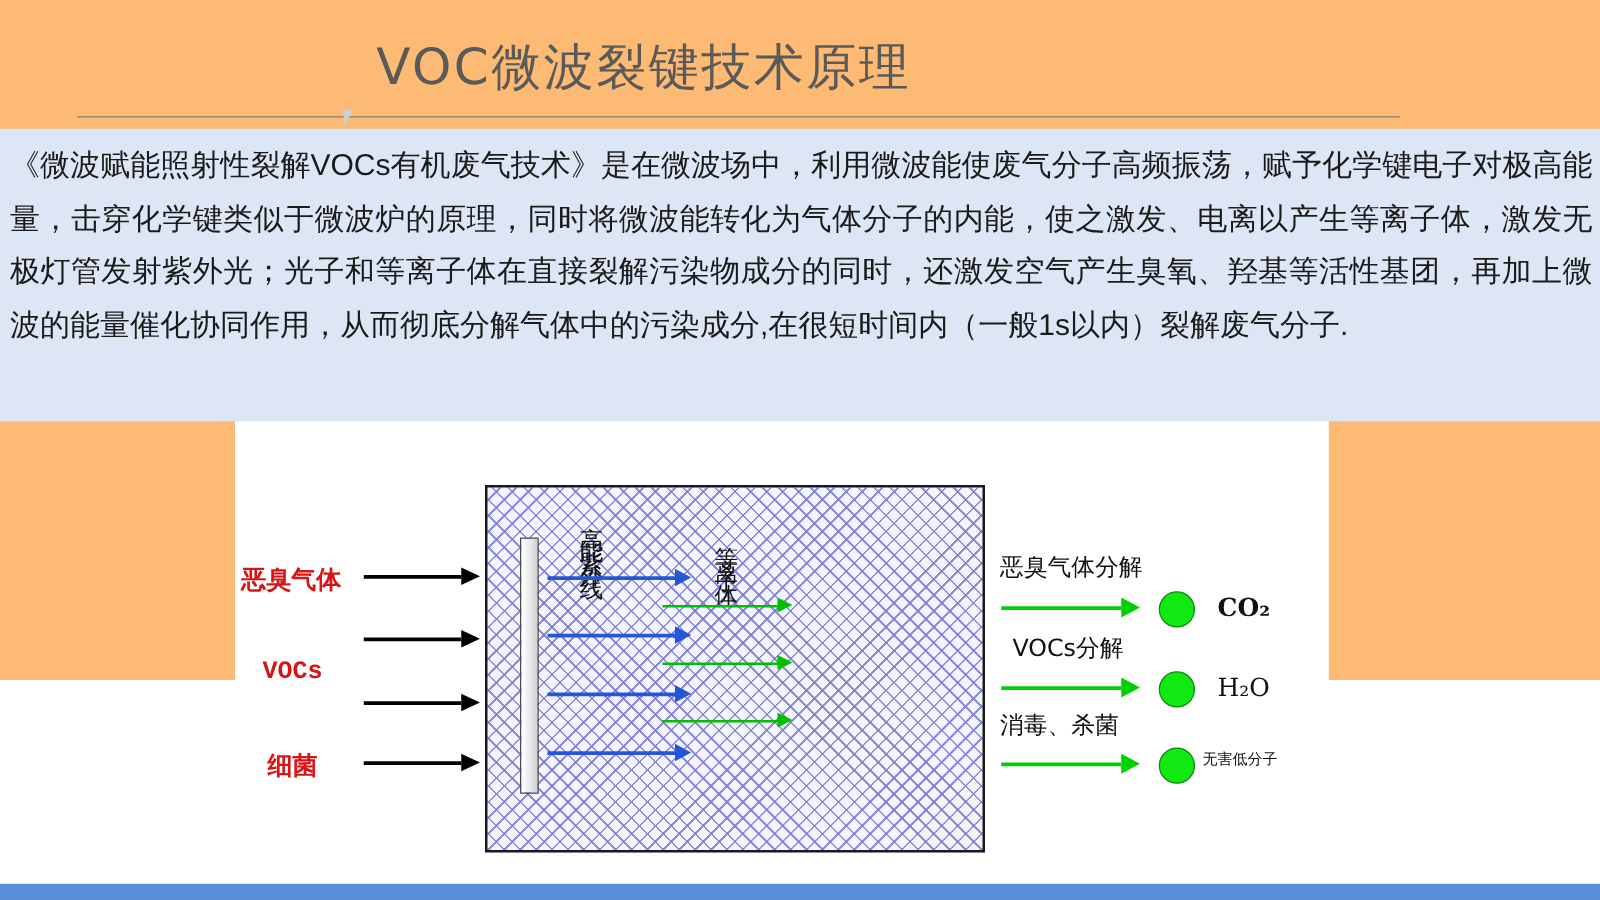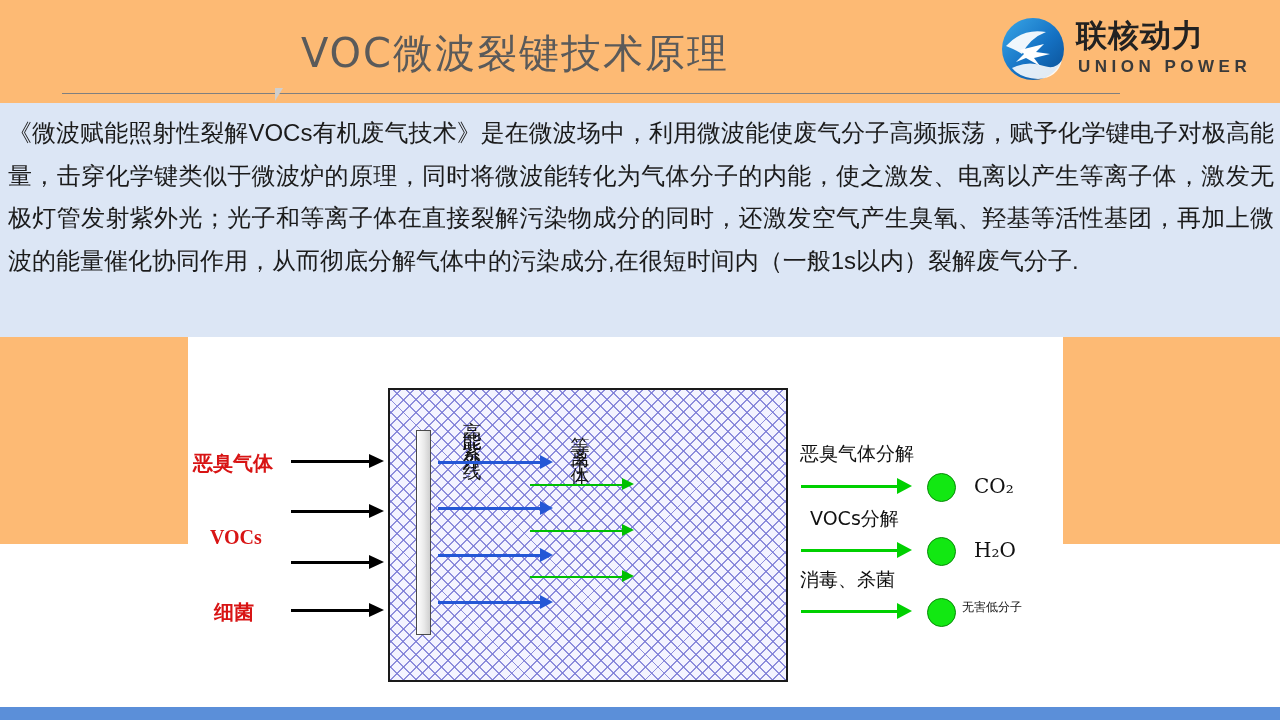--- a/index.html
+++ b/index.html
@@ -118,21 +118,21 @@
 
   .grn-line{border-top:2.6px solid #00c000;}
   .grn-head{border-left:12px solid #00c000;border-top:6.5px solid transparent;border-bottom:6.5px solid transparent;}
 
   .grn2-line{border-top:3.2px solid #00d000;}
   .grn2-head{border-left:15px solid #00d000;border-top:8px solid transparent;border-bottom:8px solid transparent;}
 
   
   .inlet-label{
     position:absolute;font-size:20px;font-weight:bold;color:#d81414;
-    font-family:Liberation Serif, serif;
+    font-family:Liberation Mono, monospace;
     white-space:nowrap;
   }
 
   
   #reactions{
     position:absolute;left:243px;top:113px;
     font-size:18.5px;line-height:25.5px;color:#e01010;
     font-family:"DejaVu Serif","Liberation Serif",serif;
     font-weight:600;white-space:nowrap;
   }
@@ -164,37 +164,20 @@
 </style>
 </head>
 <body>
 
 <div id="slide">
 
   <div id="page-title">VOC微波裂键技术原理</div>
   <div id="title-rule"></div>
   <div id="rule-marker"></div>
 
-  <div id="logo">
-    <svg id="logo-mark" viewBox="0 0 66 66">
-      <defs>
-        <linearGradient id="gball" x1="0" y1="0" x2="1" y2="1">
-          <stop offset="0%" stop-color="#3aa8e8"></stop>
-          <stop offset="55%" stop-color="#1572c4"></stop>
-          <stop offset="100%" stop-color="#0b4e92"></stop>
-        </linearGradient>
-      </defs>
-      <circle cx="33" cy="33" r="31" fill="url(#gball)"></circle>
-      <path d="M6 30 Q22 12 46 16 Q30 22 22 38 Q16 34 6 30 Z" fill="#ffffff" opacity=".93"></path>
-      <path d="M12 52 Q28 44 44 50 Q56 54 62 44 Q58 62 38 63 Q20 62 12 52 Z" fill="#ffffff" opacity=".88"></path>
-      <path d="M20 34 L44 28 L36 36 L50 38 L34 42 L40 50 L26 42 L16 46 L24 38 Z" fill="#ffffff"></path>
-    </svg>
-    <div id="logo-cn">联核动力</div>
-    <div id="logo-en">UNION POWER</div>
-  </div>
 
   <div id="body-block">
     <div id="body-text">《微波赋能照射性裂解VOCs有机废气技术》是在微波场中，利用微波能使废气分子高频振荡，赋予化学键电子对极高能量，击穿化学键类似于微波炉的原理，同时将微波能转化为气体分子的内能，使之激发、电离以产生等离子体，激发无极灯管发射紫外光；光子和等离子体在直接裂解污染物成分的同时，还激发空气产生臭氧、羟基等活性基团，再加上微波的能量催化协同作用，从而彻底分解气体中的污染成分,在很短时间内（一般1s以内）裂解废气分子.</div>
   </div>
 
   <div id="figure">
 
 
     <div class="inlet-label" style="left:5px;top:113px;">恶臭气体</div>
     <div class="inlet-label" style="left:22px;top:189px;">VOCs</div>
@@ -239,21 +222,21 @@
 
       <div class="arrow-line grn-line" style="left:140px;top:186px;width:98px;"></div>
       <div class="arrow-head grn-head" style="left:232px;top:180px;"></div>
 
     </div>
 
     <div class="out-label" style="left:612px;top:104px;">恶臭气体分解</div>
     <div class="arrow-line grn2-line" style="left:613px;top:148px;width:96px;"></div>
     <div class="arrow-head grn2-head" style="left:709px;top:141px;"></div>
     <div class="out-dot" style="left:739px;top:136px;"></div>
-    <div class="out-prod" style="left:786px;top:137px;">CO₂</div>
+    <div class="out-prod" style="left:786px;top:137px;font-weight:bold;">CO₂</div>
 
     <div class="out-label" style="left:622px;top:169px;">VOCs分解</div>
     <div class="arrow-line grn2-line" style="left:613px;top:212px;width:96px;"></div>
     <div class="arrow-head grn2-head" style="left:709px;top:205px;"></div>
     <div class="out-dot" style="left:739px;top:200px;"></div>
     <div class="out-prod" style="left:786px;top:201px;">H₂O</div>
 
     <div class="out-label" style="left:612px;top:230px;">消毒、杀菌</div>
     <div class="arrow-line grn2-line" style="left:613px;top:273px;width:96px;"></div>
     <div class="arrow-head grn2-head" style="left:709px;top:266px;"></div>

